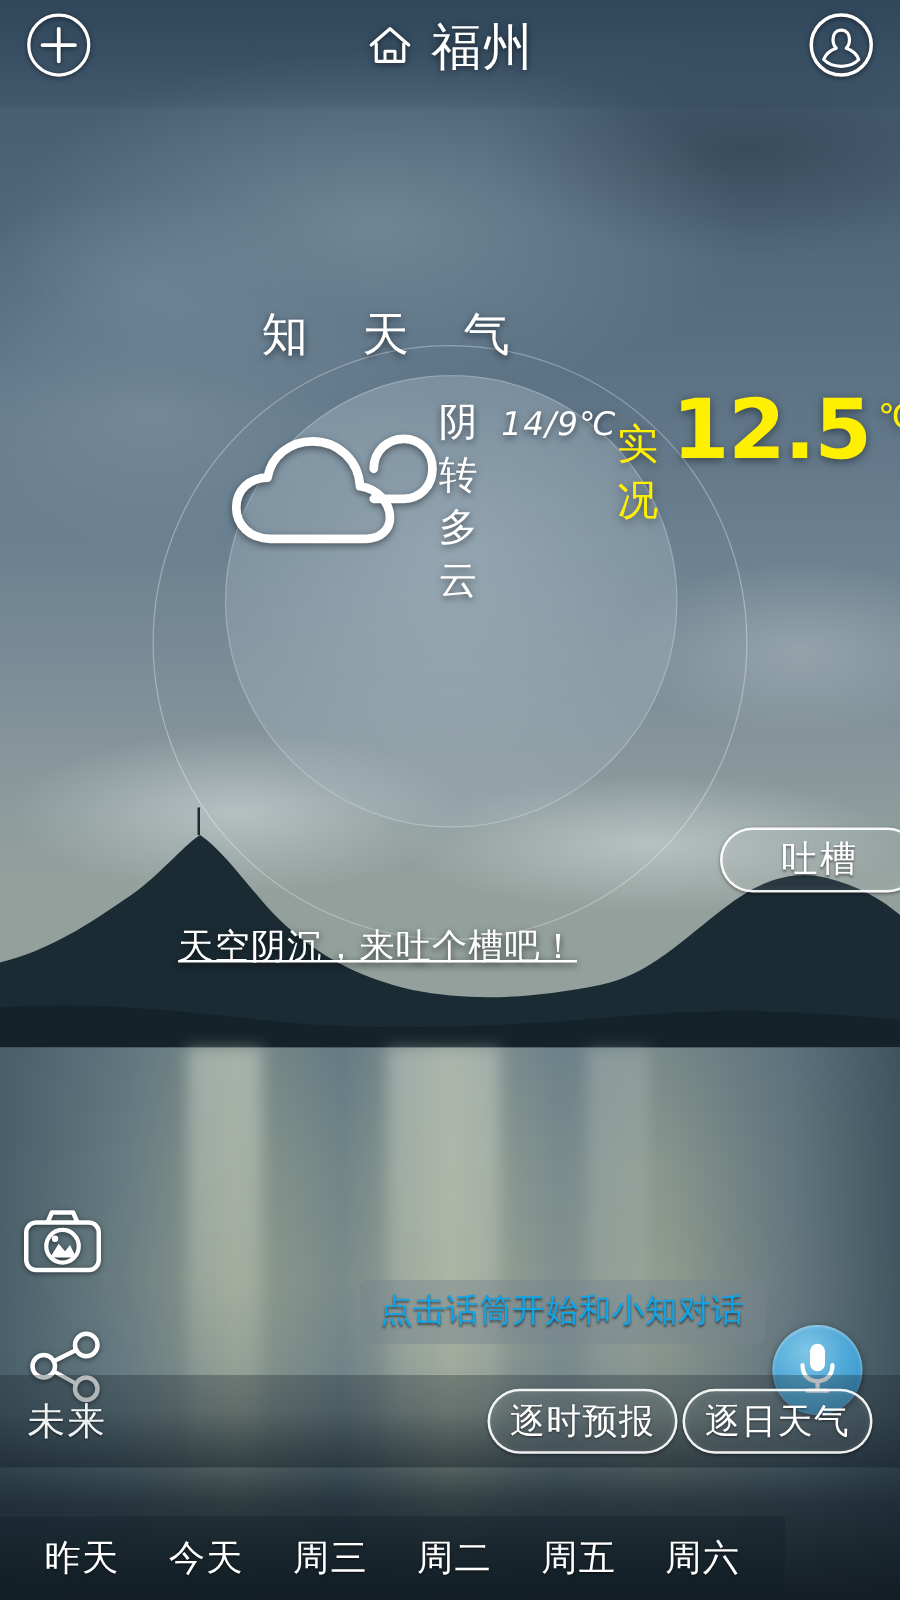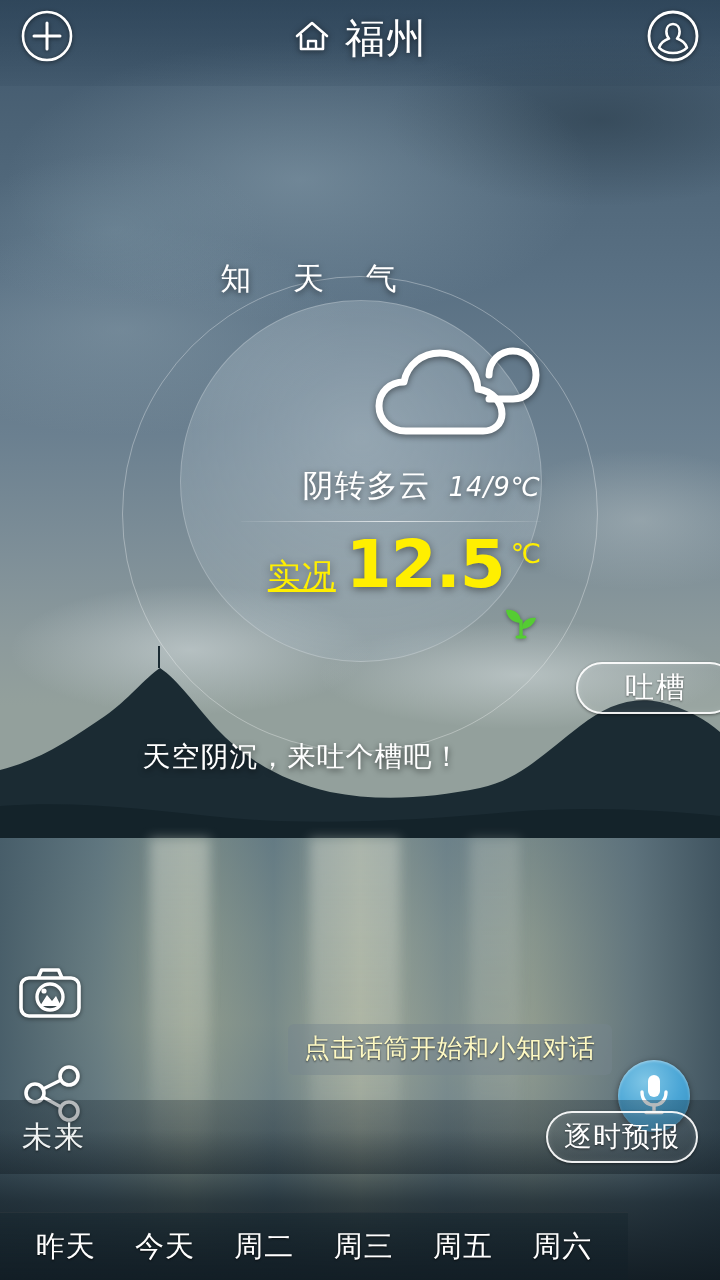--- a/index.html
+++ b/index.html
@@ -84,56 +84,56 @@
     display: flex; align-items: center; justify-content: center;
     filter: drop-shadow(0 1px 2px rgba(0,0,0,0.55));
   }
   .title-wrap { display: flex; align-items: center; gap: 14px; filter: drop-shadow(0 1px 3px rgba(0,0,0,0.6)); }
   .city-name {
     color: #ffffff; font-size: 40px; font-weight: 400; letter-spacing: 1px; line-height: 1;
   }
 
   
   .brand-title {
-    position: absolute; left: 0; top: 258px; width: 617px;
-    text-align: center; color: #fff; font-size: 31px; letter-spacing: 16px;
+    position: absolute; left: 0; top: 243px; width: 617px;
+    text-align: center; color: #fff; font-size: 37px; letter-spacing: 16px;
     text-indent: 16px;
     filter: drop-shadow(0 2px 3px rgba(0,0,0,0.55));
     z-index: 12;
   }
   .ring-outer {
     position: absolute; left: 122px; top: 276px;
     width: 476px; height: 476px; border-radius: 50%;
     border: 1px solid rgba(255,255,255,0.32);
     z-index: 9;
   }
   .dial {
     position: absolute; left: 180px; top: 300px;
     width: 362px; height: 362px; border-radius: 50%;
     background: radial-gradient(circle at 50% 38%, rgba(205,217,223,0.42) 0%, rgba(170,186,196,0.34) 58%, rgba(150,168,180,0.26) 100%);
     border: 1px solid rgba(255,255,255,0.22);
     z-index: 10;
-    display: flex; flex-direction: column; align-items: flex-end;
+    display: flex; align-items: flex-start;
   }
   .cloud-icon { margin-top: 34px; filter: drop-shadow(0 2px 3px rgba(0,0,0,0.45)); }
   .cond-row {
     margin-top: 16px; color: #ffffff; font-size: 31px; letter-spacing: 1px;
     display: flex; align-items: baseline; gap: 18px;
     filter: drop-shadow(0 2px 3px rgba(0,0,0,0.5));
   }
   .cond-temp { font-size: 26px; font-style: italic; }
   .divider {
     width: 300px; height: 1px; margin-top: 14px;
     background: linear-gradient(90deg, rgba(255,255,255,0.05), rgba(255,255,255,0.7), rgba(255,255,255,0.05));
   }
   .live-row {
     margin-top: 10px; display: flex; align-items: baseline; gap: 10px;
     filter: drop-shadow(0 2px 4px rgba(0,0,0,0.45));
   }
-  .live-label { color: #ffef00; font-size: 33px; letter-spacing: 1px; text-decoration: underline; }
+  .live-label { color: #ffef00; font-size: 33px; letter-spacing: 1px; }
   .live-value { color: #ffef00; font-size: 66px; font-weight: 700; line-height: 1; letter-spacing: -1px; }
   .live-unit { color: #ffef00; font-size: 27px; position: relative; top: -24px; margin-left: -4px; }
   .sprout { margin-top: 6px; filter: drop-shadow(0 1px 2px rgba(0,0,0,0.4)); }
 
   
   .pill {
     display: inline-flex; align-items: center; justify-content: center;
     border: 2px solid rgba(255,255,255,0.92);
     border-radius: 999px;
     color: #ffffff;
@@ -144,35 +144,36 @@
   .tucao-btn {
     position: absolute; right: -16px; top: 662px;
     width: 160px; height: 52px; font-size: 29px; letter-spacing: 2px;
     z-index: 14;
   }
   .tucao-text {
     position: absolute; left: 0; top: 738px; width: 604px;
     text-align: center; color: #ffffff; font-size: 28px; letter-spacing: 1px;
     filter: drop-shadow(0 2px 3px rgba(0,0,0,0.65));
     z-index: 14;
+    text-decoration: underline;
   }
 
   
   .camera-btn { position: absolute; left: 18px; top: 966px; z-index: 16;
     filter: drop-shadow(0 1px 2px rgba(0,0,0,0.5)); }
   .share-btn { position: absolute; left: 22px; top: 1062px; z-index: 16;
     filter: drop-shadow(0 1px 2px rgba(0,0,0,0.5)); }
 
   
   .voice-tip {
     position: absolute; left: 288px; top: 1024px;
     padding: 7px 16px 9px 16px;
     background: rgba(118,134,142,0.45);
     border-radius: 6px;
-    color: #fef9c3; font-size: 26px; letter-spacing: 0.5px; white-space: nowrap;
+    color: #0ea5e9; font-size: 26px; letter-spacing: 0.5px; white-space: nowrap;
     text-shadow: 0 1px 2px rgba(0,0,0,0.6);
     z-index: 16;
   }
   .mic-btn {
     position: absolute; left: 618px; top: 1060px;
     width: 72px; height: 72px; border-radius: 50%;
     background: radial-gradient(circle at 38% 30%, #7fc6e6 0%, #4ba6d6 52%, #2f8cbe 100%);
     box-shadow: 0 2px 6px rgba(0,0,0,0.5), inset 0 1px 3px rgba(255,255,255,0.45);
     display: flex; align-items: center; justify-content: center;
     z-index: 18;
@@ -337,25 +338,28 @@
       </svg>
     </span>
   </div>
 
   <div class="future-bar">
     <span class="future-label">未来</span>
     <div class="future-pills">
       <div class="pill forecast-pill">
         <span>逐时预报</span>
       </div>
+      <div class="pill forecast-pill">
+        <span>逐日天气</span>
+      </div>
     </div>
   </div>
 
   <div class="days-bar">
     <div class="day-item">昨天</div>
     <div class="day-item">今天</div>
+    <div class="day-item">周三</div>
     <div class="day-item">周二</div>
-    <div class="day-item">周三</div>
     <div class="day-item">周五</div>
     <div class="day-item">周六</div>
   </div>
 
 </div>
 
 </body></html>

